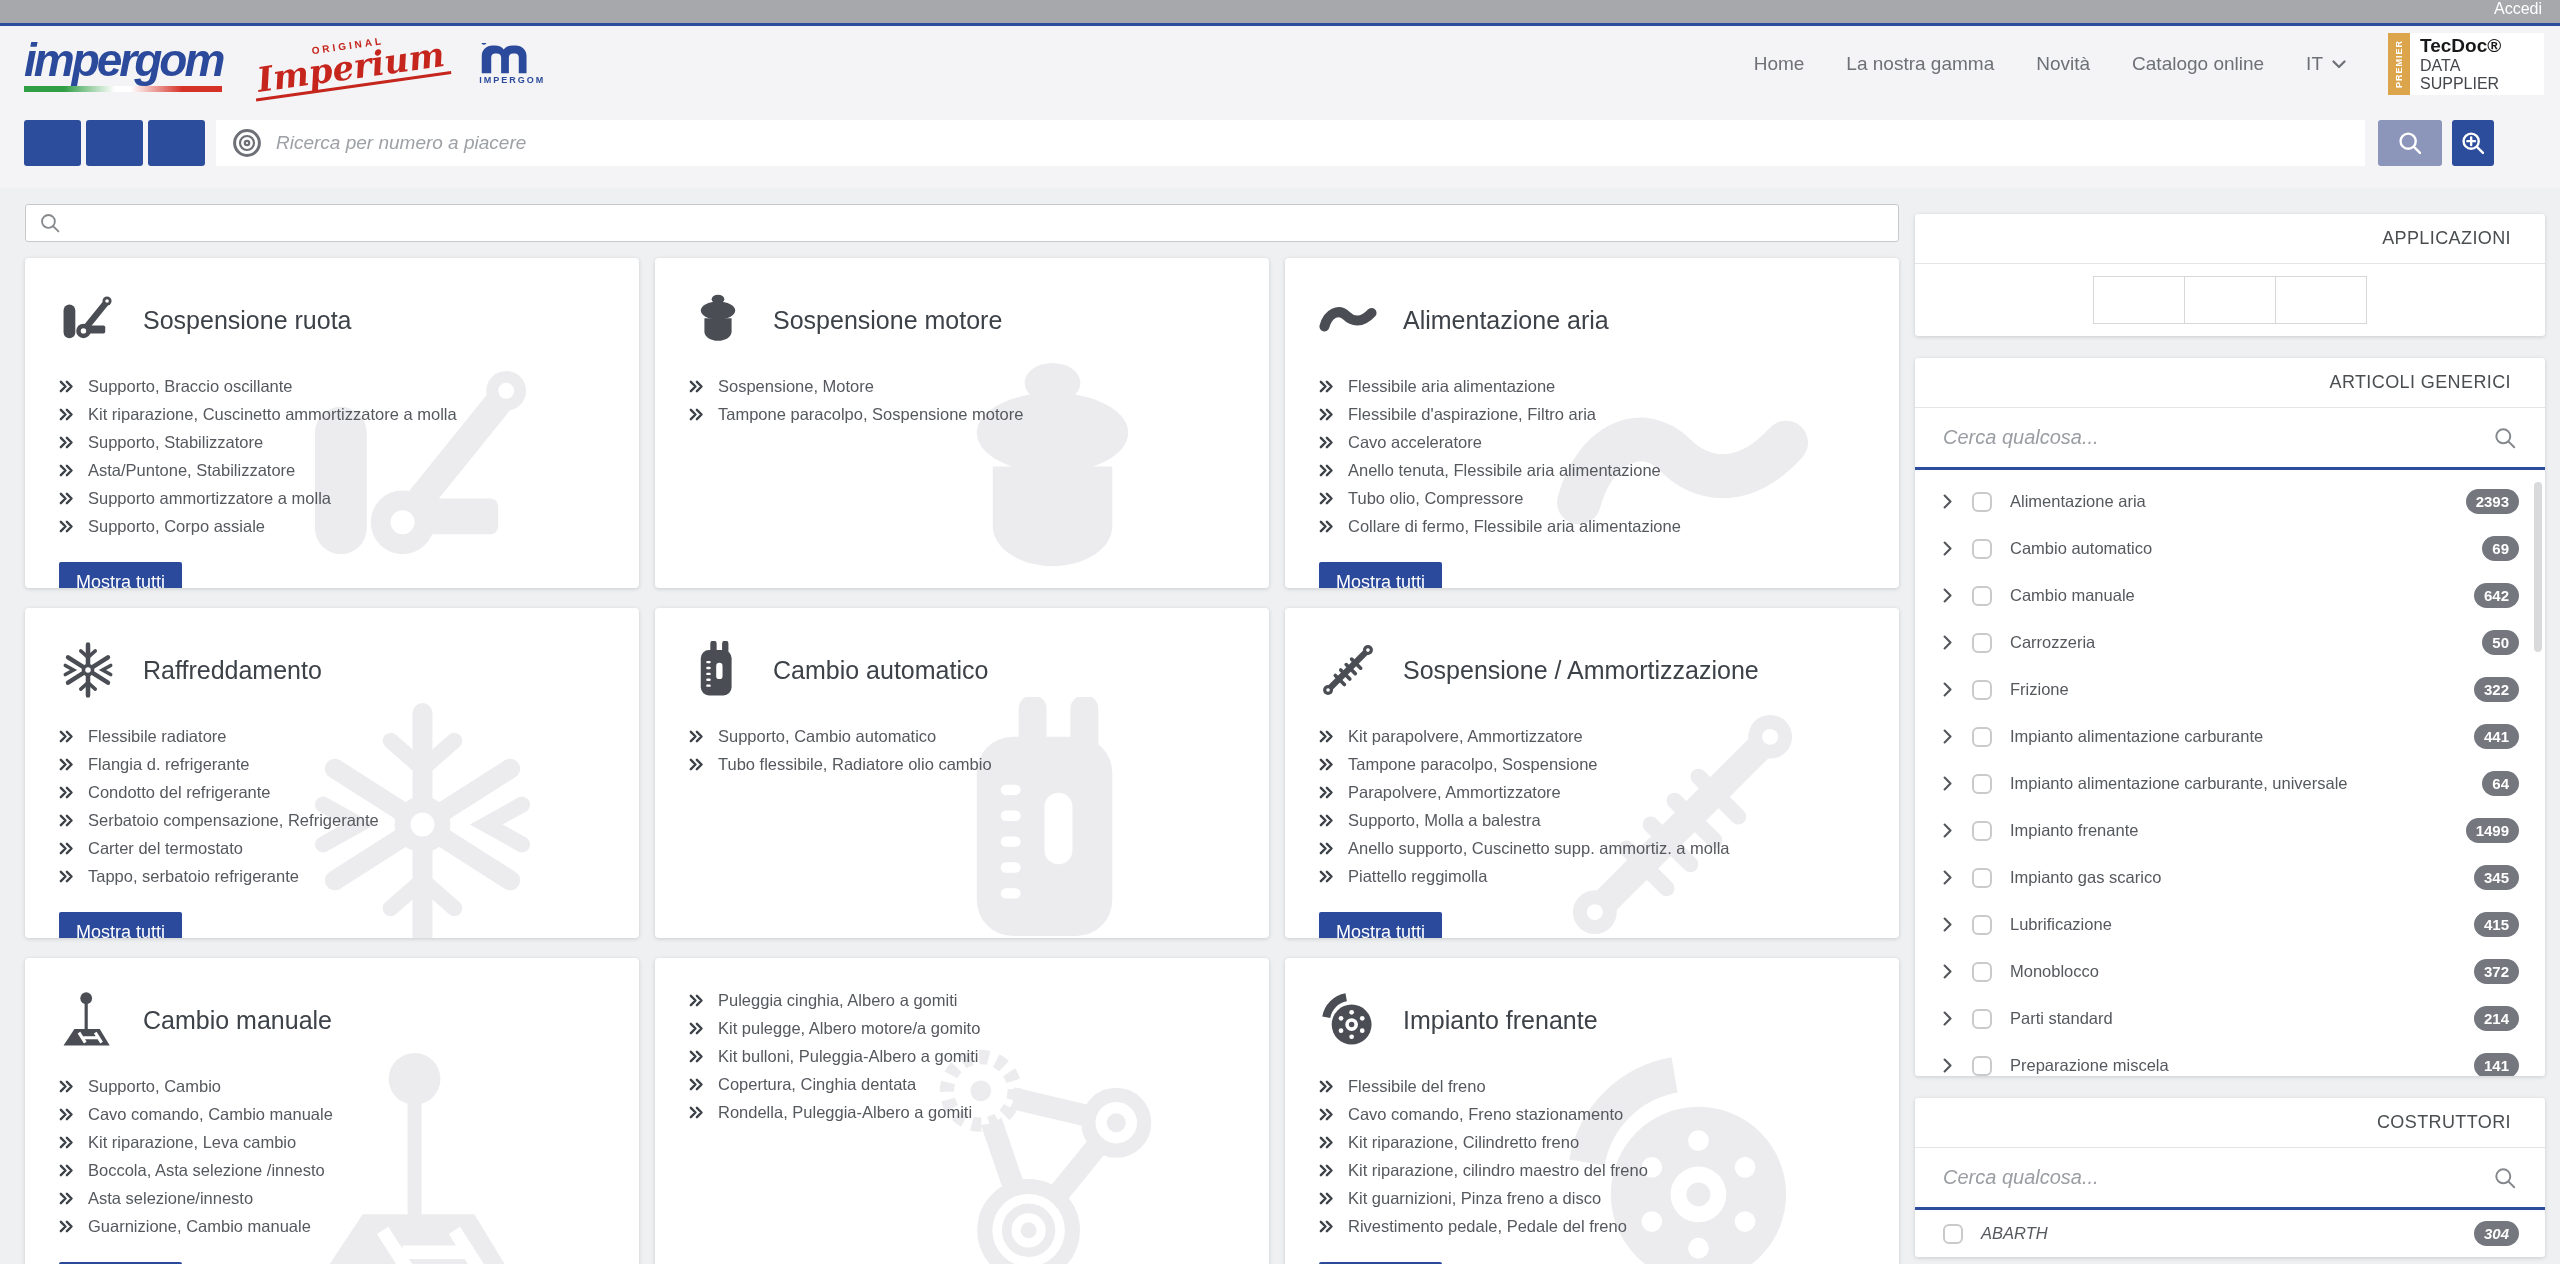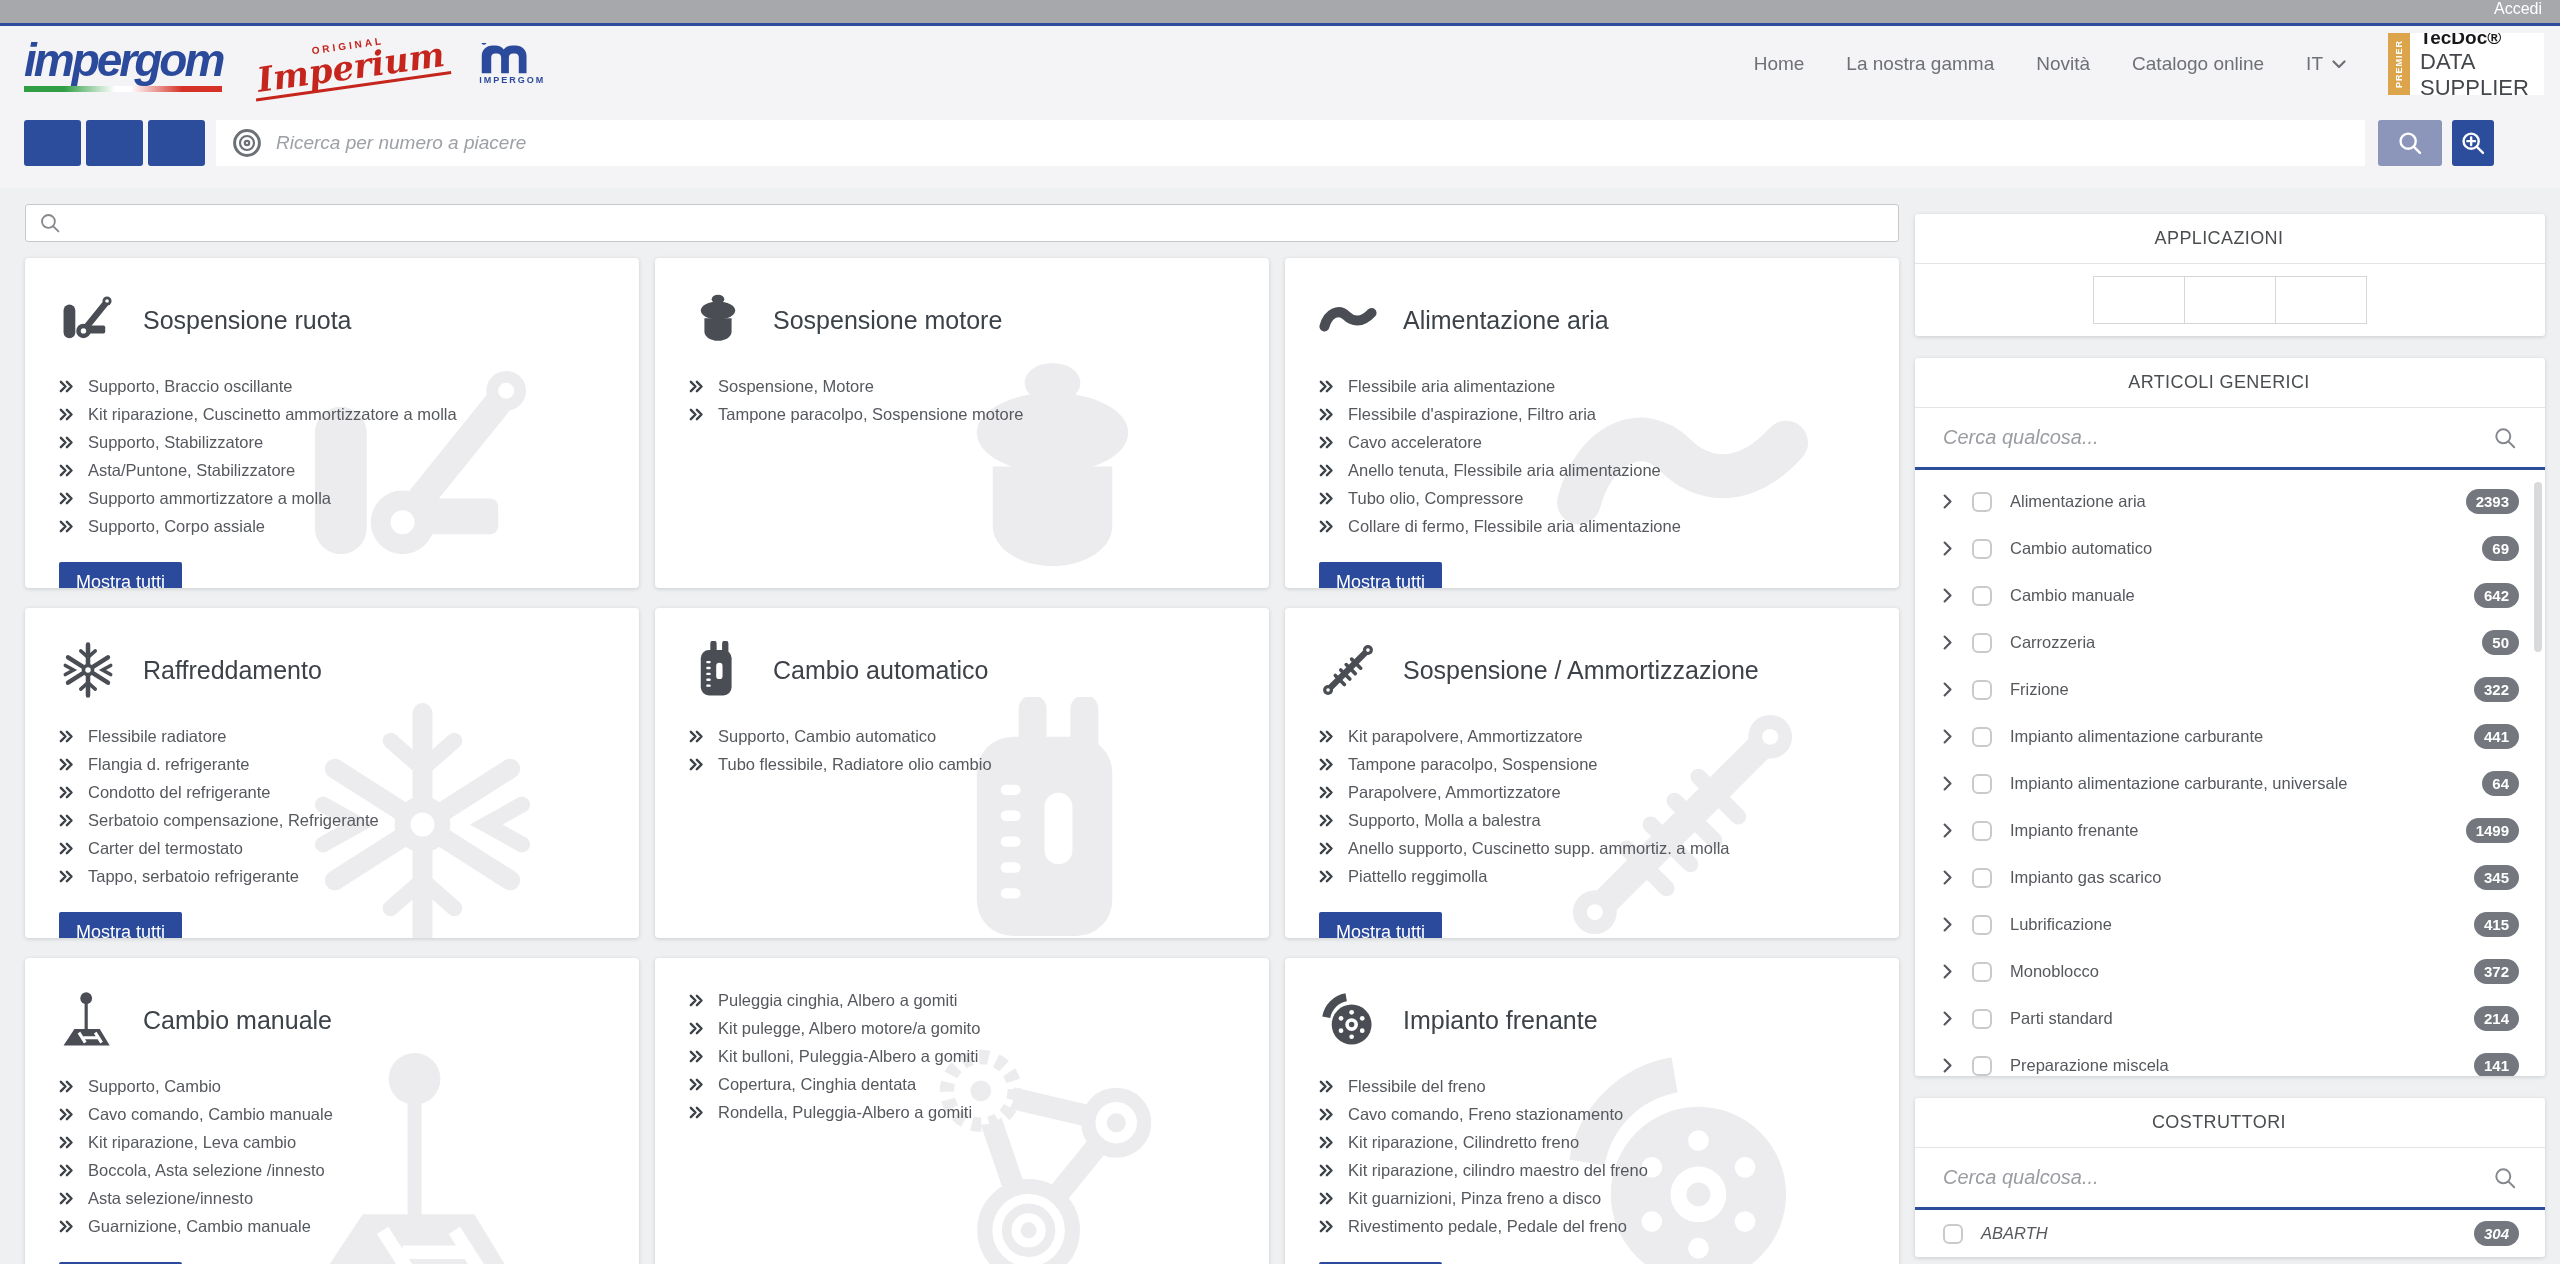--- a/index.html
+++ b/index.html
@@ -31,21 +31,21 @@
   .nav-link { cursor:pointer; white-space:nowrap; }
   .lang { display:flex; align-items:center; gap:9px; cursor:pointer; }
   .lang .chev { width:14px; color:#6d7076; display:flex; }
 
   .tecdoc { margin-left:42px; width:156px; height:62px; background:#fff; display:flex; overflow:hidden; }
   .tecdoc-ribbon { width:22px; background:#dca54c; color:#fff; font-size:9px; font-weight:bold;
       letter-spacing:1px; writing-mode:vertical-rl; transform:rotate(180deg);
       display:flex; align-items:center; justify-content:center; }
   .tecdoc-body { padding:8px 10px; display:flex; flex-direction:column; justify-content:center; }
   .tecdoc-title { font-size:19px; font-weight:bold; color:#17181a; }
-  .tecdoc-sub { font-size:22px; color:#43464b; }
+  .tecdoc-sub { font-size:16px; color:#43464b; }
 
   
   .search-section { background:#f4f4f6; padding:18px 66px 22px 24px; display:flex; align-items:center; }
   .vbtn { width:57px; height:46px; background:#2c4c9c; border-radius:3px; margin-right:5px;
           display:flex; align-items:center; justify-content:center; color:#fff; cursor:pointer; border:none; }
   .vbtn svg { max-width:38px; max-height:30px; }
   .plate-input { flex:1; height:46px; background:#fff; display:flex; align-items:center; gap:14px;
                  padding:0 16px; margin-left:6px; color:#6d7076; }
   .plate-input .t-icon { width:30px; height:30px; display:flex; flex:none; }
   .plate-input input { font-size:19px; color:#55585d; }
@@ -78,21 +78,21 @@
   .card-items { display:flex; flex-direction:column; gap:9px; position:relative; z-index:1; }
   .item { display:flex; align-items:center; gap:14px; font-size:16.5px; color:#55585d; cursor:pointer; }
   .item .dchev { width:15px; height:13px; color:#3c4248; display:flex; flex:none; }
   .show-all { margin-top:26px; display:inline-block; background:#2b4a9b; color:#fff; font-size:18px;
               padding:10px 17px; border-radius:2px; border:none; cursor:pointer; position:relative; z-index:1; }
 
   
   .sidebar { width:630px; flex:none; margin-top:10px; }
   .panel { background:#fff; border-radius:3px; box-shadow:0 1px 4px rgba(0,0,0,.15);
            margin-bottom:22px; overflow:hidden; }
-  .panel-head { height:50px; display:flex; align-items:center; justify-content:center;
+  .panel-head { height:50px; display:flex; align-items:center; justify-content:flex-end;
                 padding:0 12px; border-bottom:1px solid #e3e4e6; }
   .panel-title { font-size:18px; color:#4a4e50; letter-spacing:.4px; }
   .collapse-btn { color:#6d7076; background:none; border:none; cursor:pointer; display:flex; width:22px; }
   .apps-body { height:72px; display:flex; align-items:center; justify-content:center; }
   .app-btn { width:92px; height:48px; background:#fff; border:1px solid #d6d7d9; margin-left:-1px;
              display:flex; align-items:center; justify-content:center; color:#3f434a; cursor:pointer; }
   .app-btn:first-child { margin-left:0; }
   .app-btn svg { max-width:46px; max-height:32px; }
 
   .panel-search { height:62px; display:flex; align-items:center; gap:12px; padding:0 28px;

